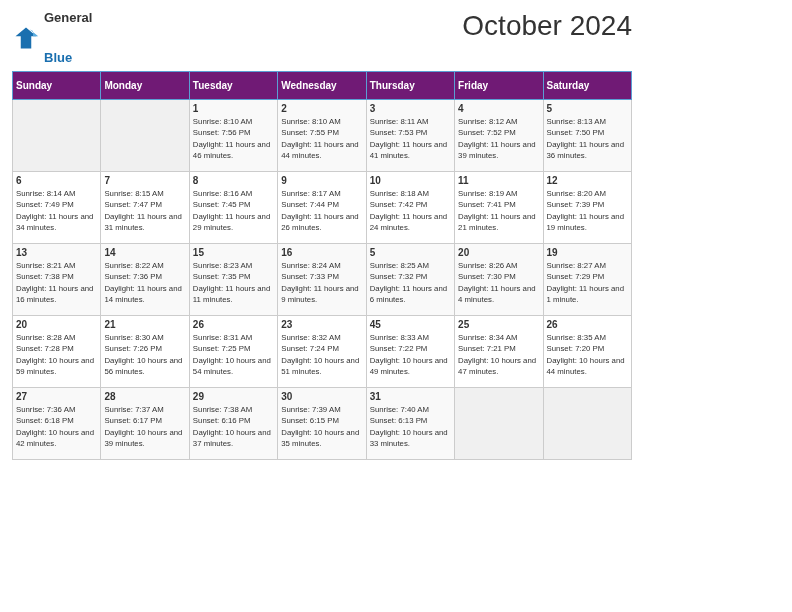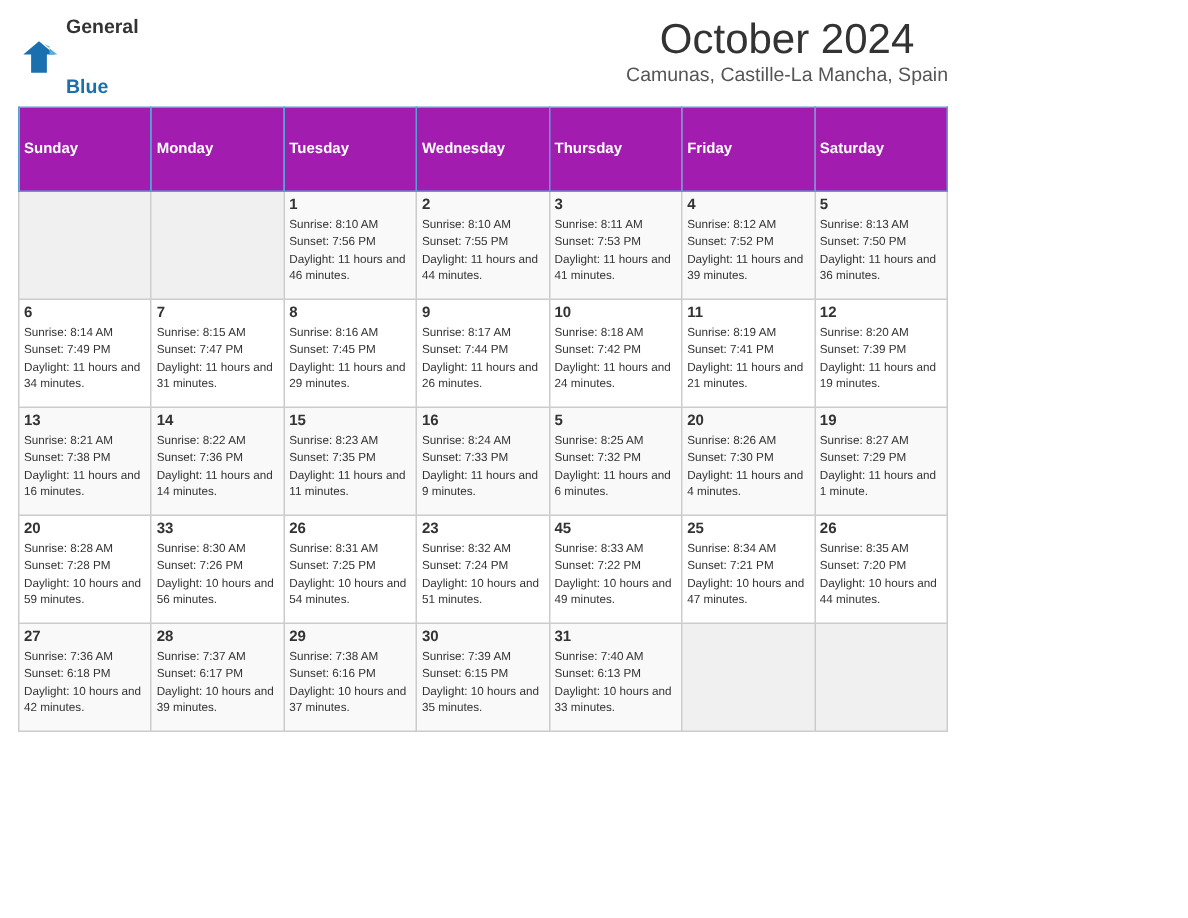--- a/index.html
+++ b/index.html
@@ -51,23 +51,23 @@
     .location {
       font-size: 13px;
       color: #555;
     }
     .calendar {
       width: 100%;
       border-collapse: collapse;
       font-size: 8.5px;
     }
     .calendar th {
-      background: #a21caf;
+      background: #701a75;
       color: #fff;
-      padding: 22px 3px;
+      padding: 8px 3px;
       text-align: left;
       font-size: 10px;
       font-weight: bold;
       border: 1px solid #5a9fd4;
     }
     .calendar td {
       border: 1px solid #ccc;
       vertical-align: top;
       padding: 3px 3px;
       width: calc(100% / 7);
@@ -106,21 +106,20 @@
         <polygon points="16,4 28,14 22,14 22,28 10,28 10,14 4,14" fill="#1a6faf"></polygon>
         <polygon points="20,6 30,14 24,14 24,8" fill="#5aacdf"></polygon>
       </svg>
       <div class="logo-text">
         <span class="logo-general">General</span>
         <span class="logo-blue">Blue</span>
       </div>
     </div>
     <div class="title-block">
       <div class="month-title">October 2024</div>
-      <div class="location">Camunas, Castille-La Mancha, Spain</div>
     </div>
   </div>
 
   <table class="calendar">
     <thead>
       <tr>
       <th>Sunday</th>
           <th>Monday</th>
           <th>Tuesday</th>
           <th>Wednesday</th>
@@ -213,21 +212,21 @@
             <span class="day-num">19</span>
             <div class="day-info">Sunrise: 8:27 AM<br>Sunset: 7:29 PM<br>Daylight: 11 hours and 1 minute.</div>
           </td>
         </tr>
         <tr>
           <td>
             <span class="day-num">20</span>
             <div class="day-info">Sunrise: 8:28 AM<br>Sunset: 7:28 PM<br>Daylight: 10 hours and 59 minutes.</div>
           </td>
           <td>
-            <span class="day-num">33</span>
+            <span class="day-num">21</span>
             <div class="day-info">Sunrise: 8:30 AM<br>Sunset: 7:26 PM<br>Daylight: 10 hours and 56 minutes.</div>
           </td>
           <td>
             <span class="day-num">26</span>
             <div class="day-info">Sunrise: 8:31 AM<br>Sunset: 7:25 PM<br>Daylight: 10 hours and 54 minutes.</div>
           </td>
           <td>
             <span class="day-num">23</span>
             <div class="day-info">Sunrise: 8:32 AM<br>Sunset: 7:24 PM<br>Daylight: 10 hours and 51 minutes.</div>
           </td>

